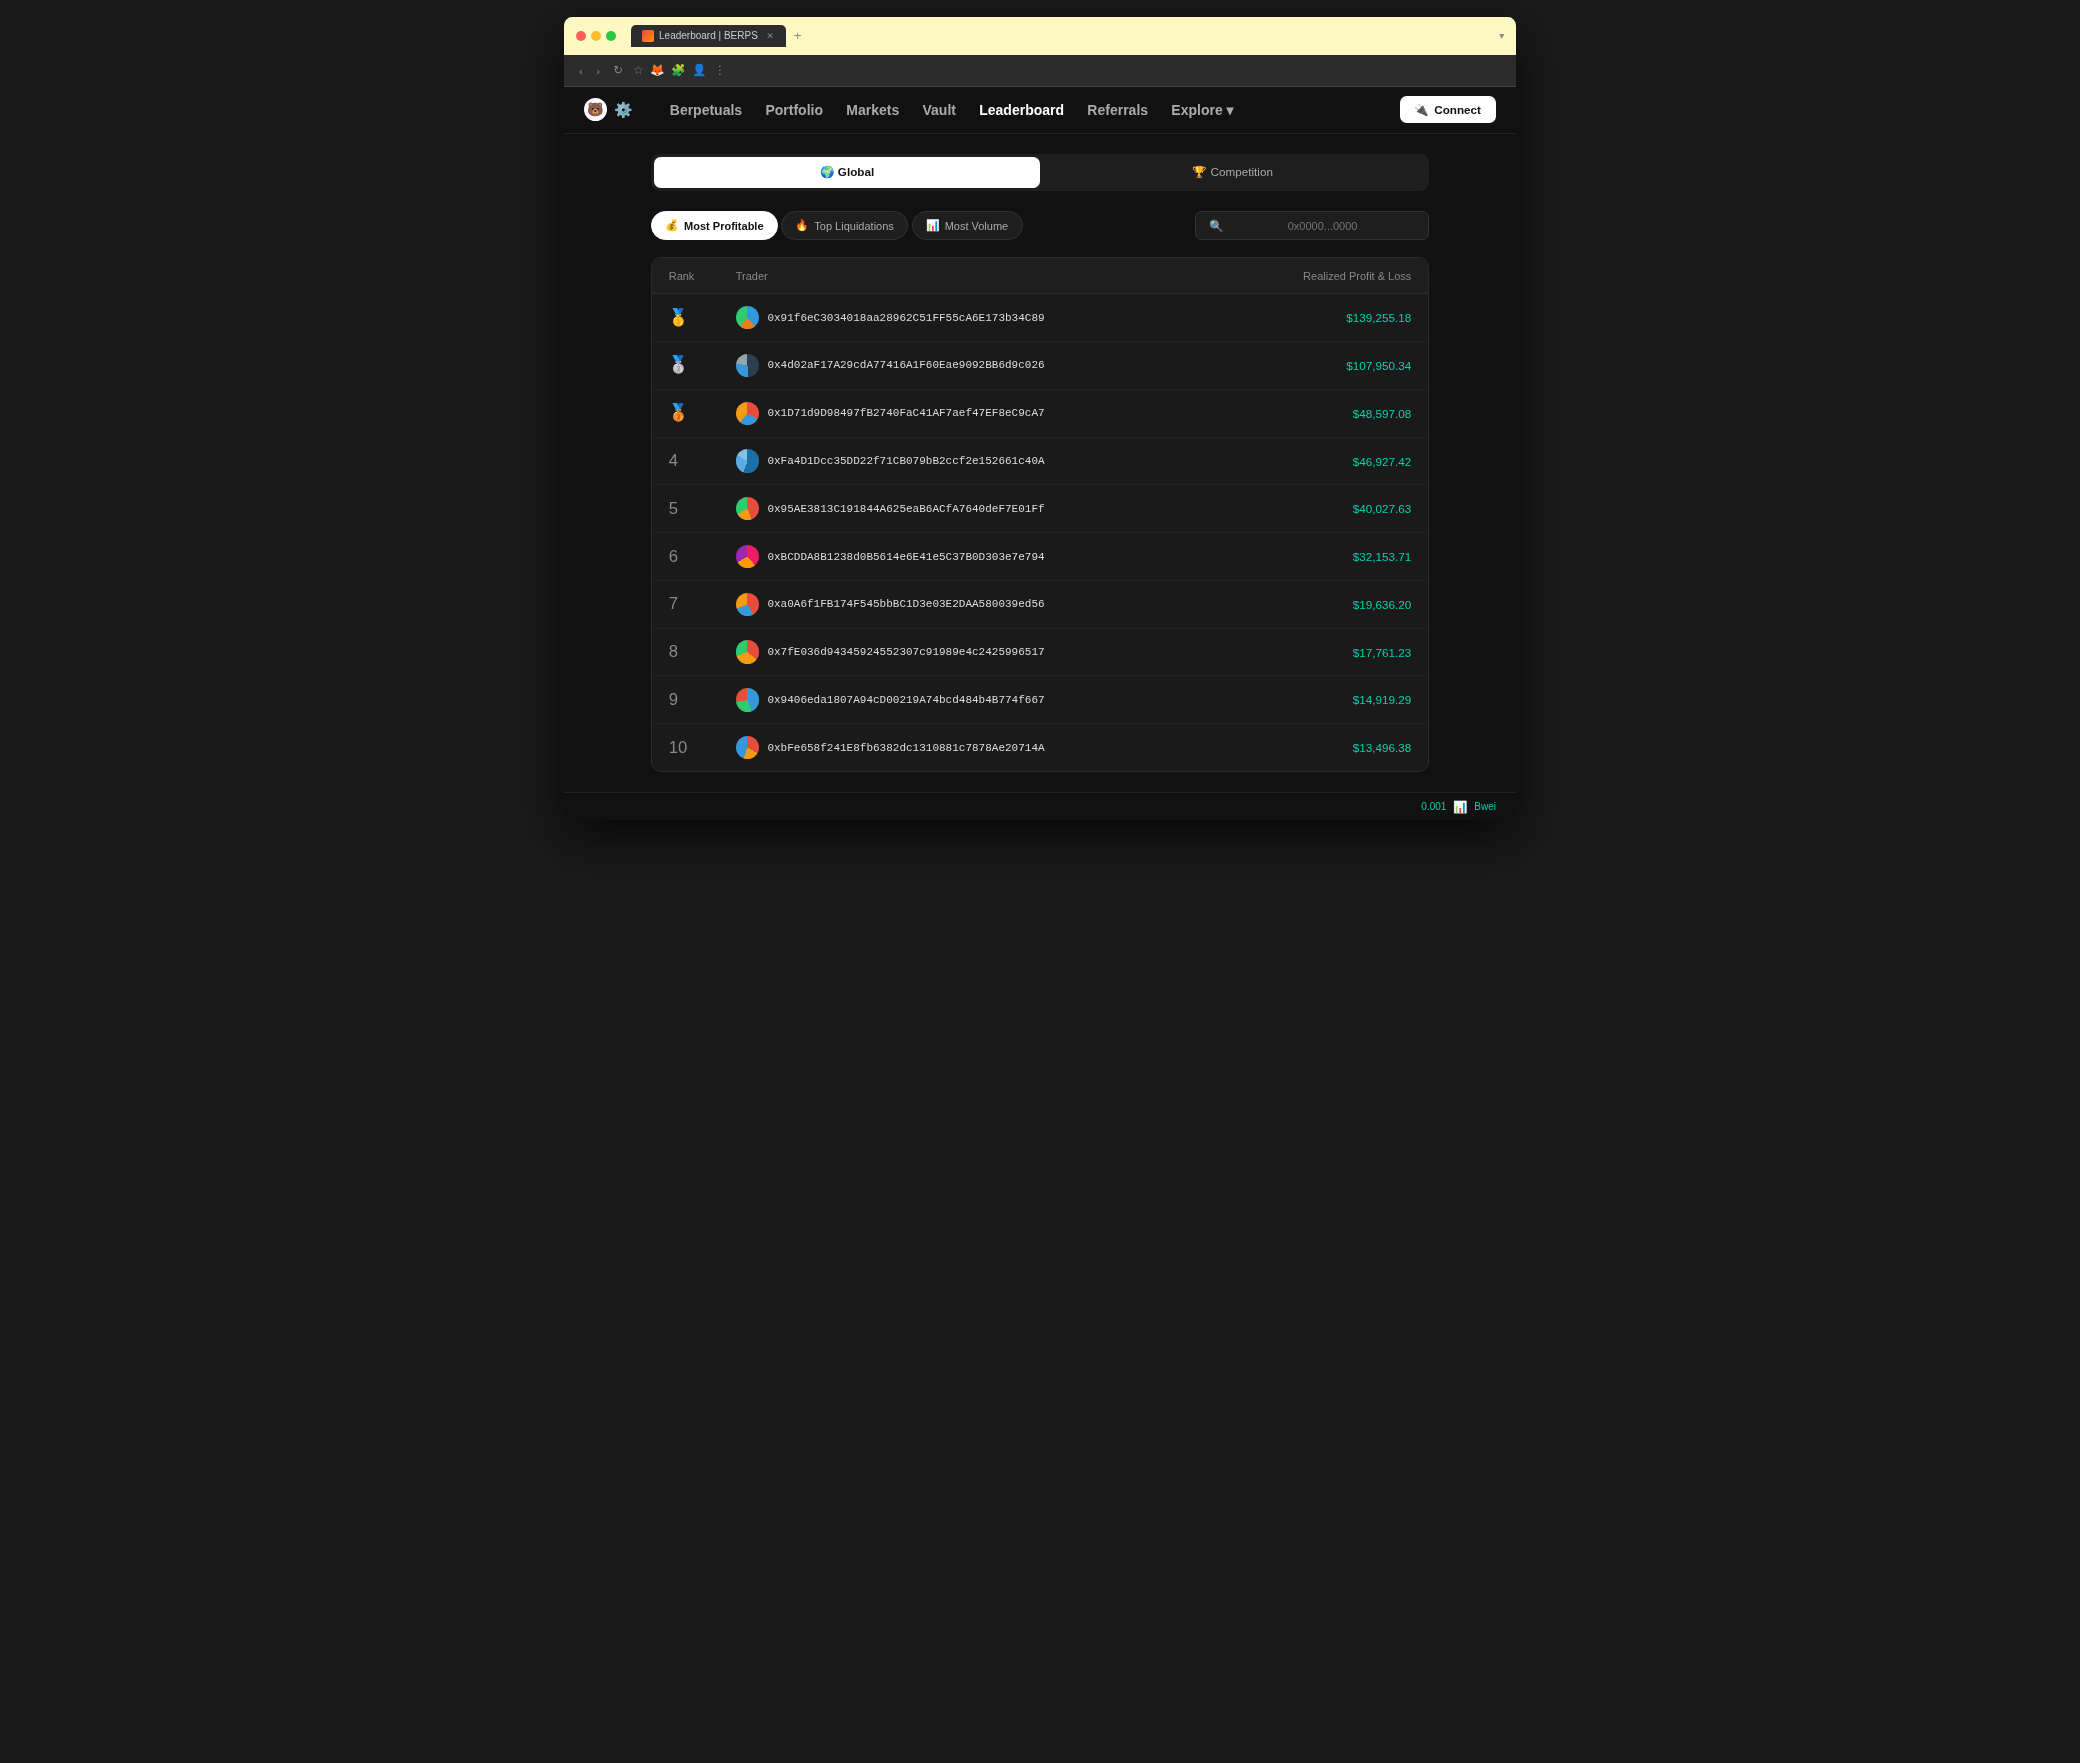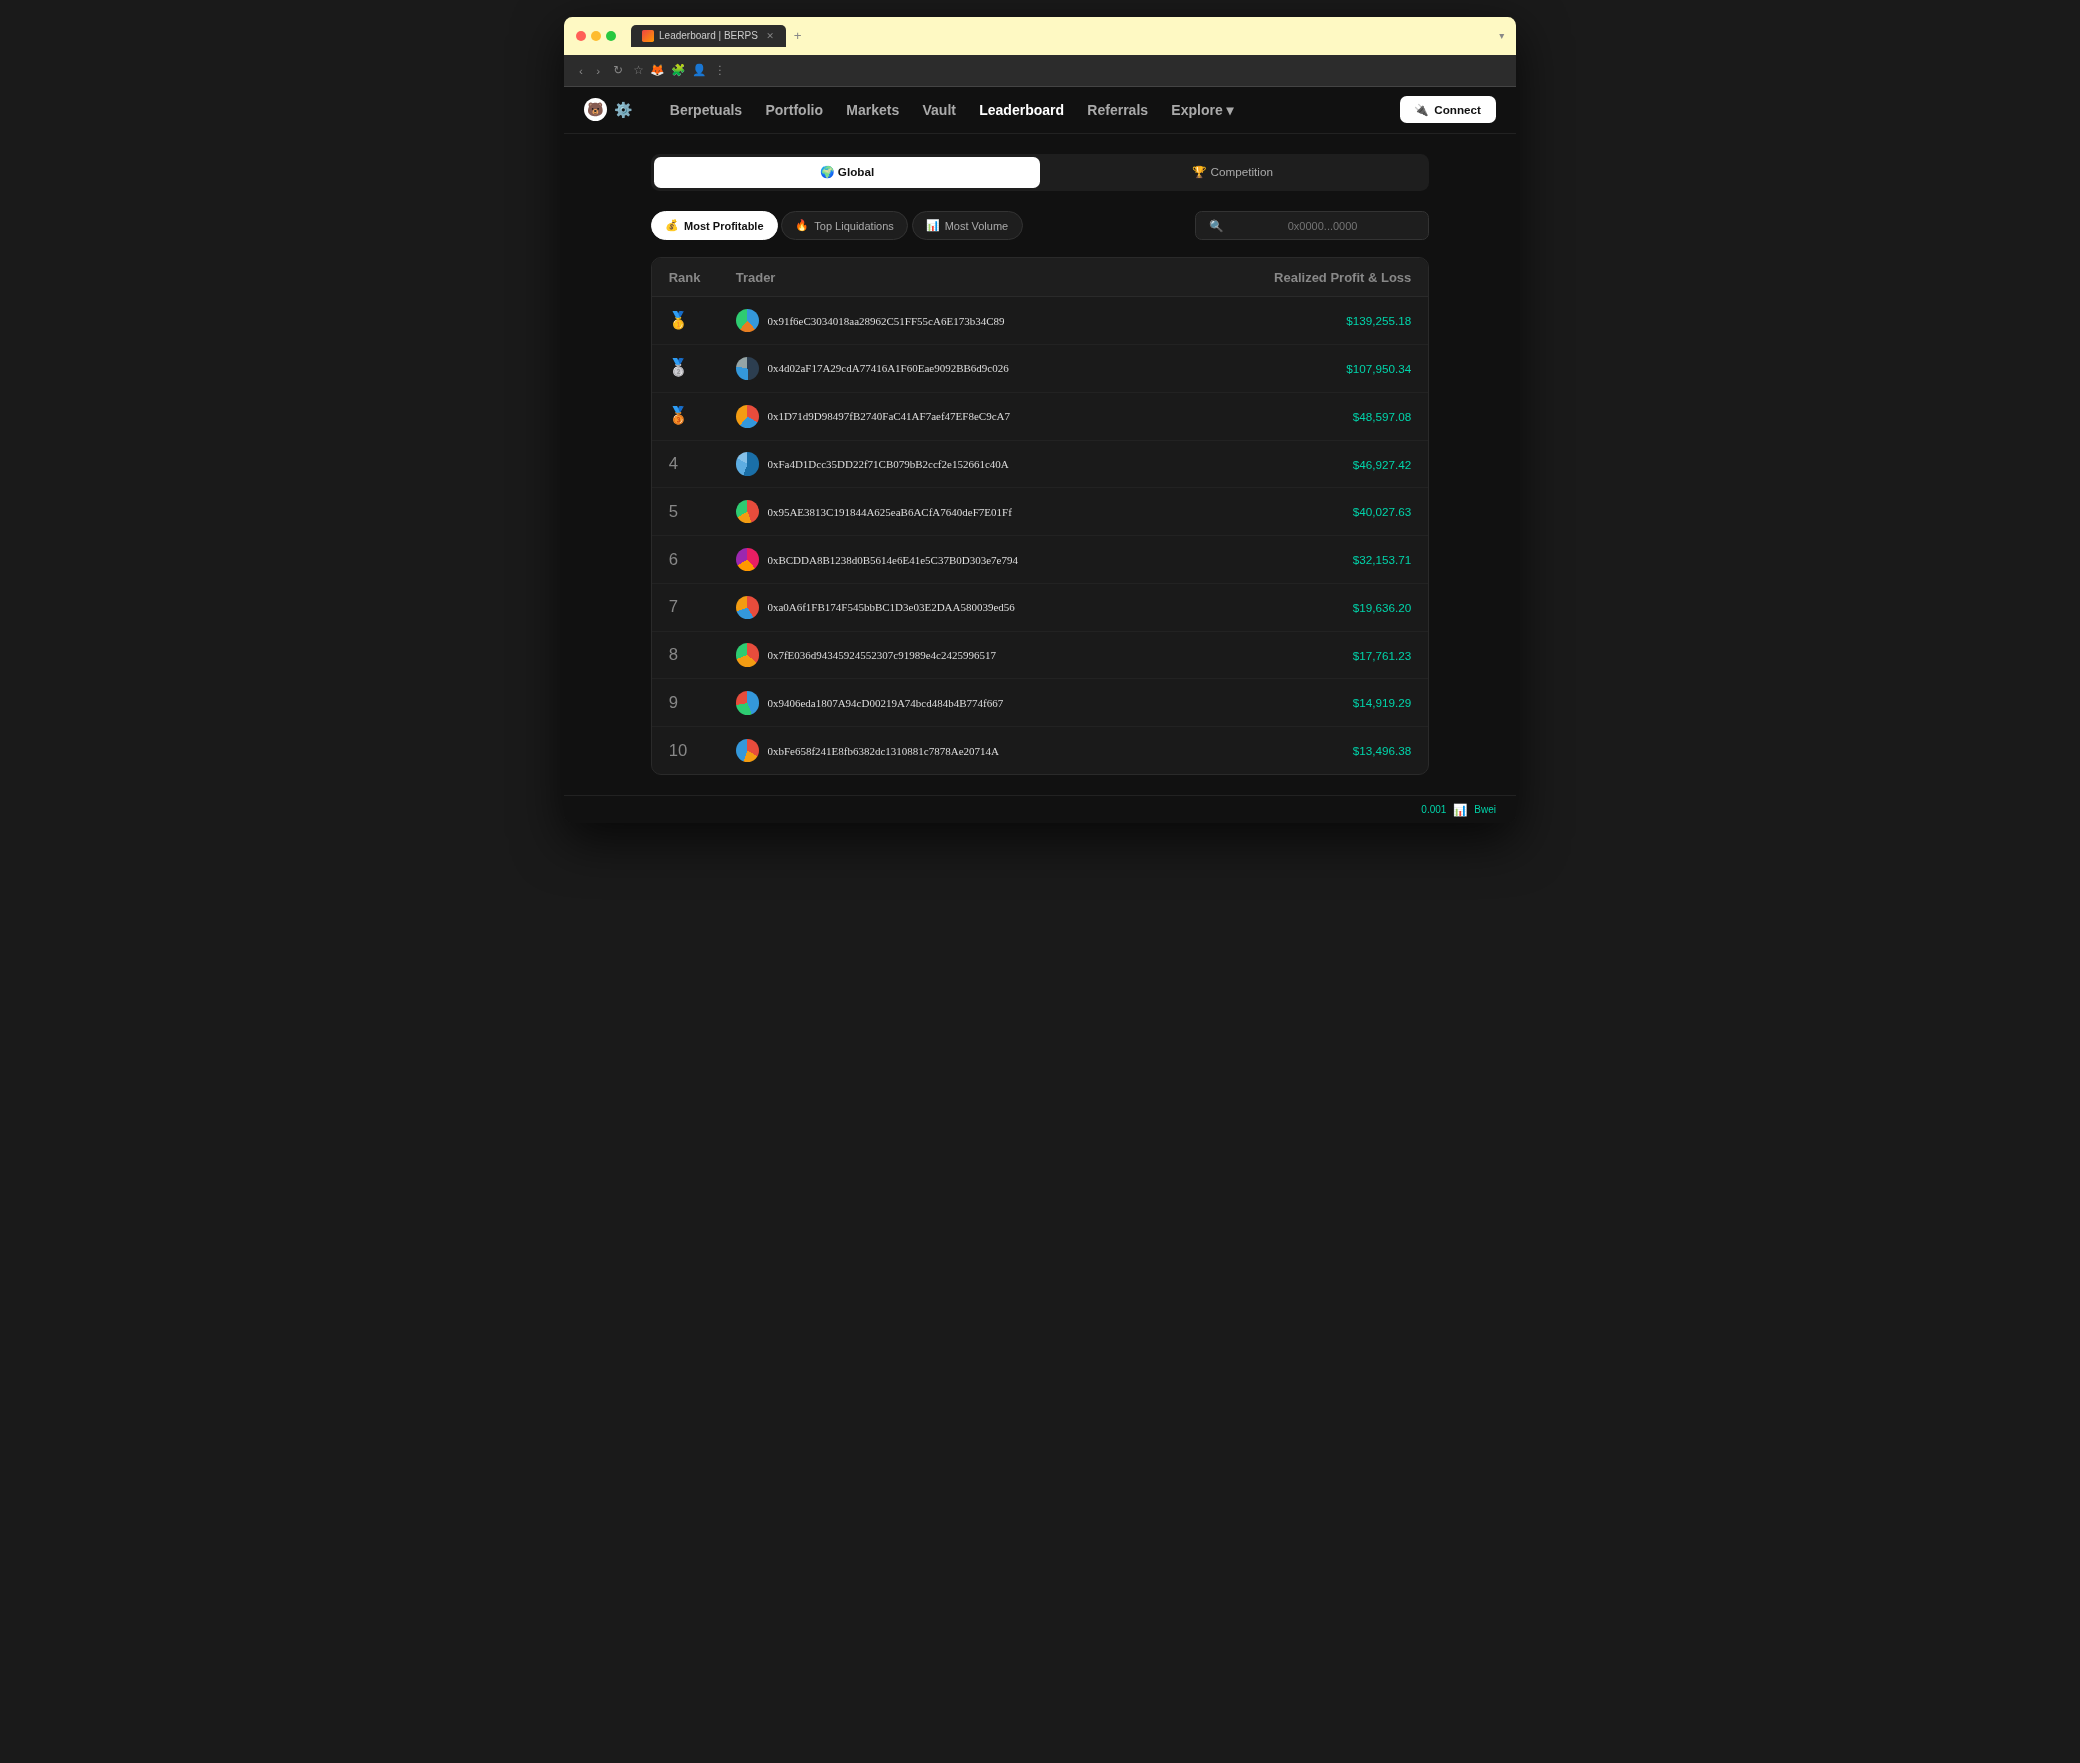--- a/index.html
+++ b/index.html
@@ -346,23 +346,23 @@
 
     .table-header {
       display: grid;
       grid-template-columns: 67px 1fr 184px;
       padding: 11.7px 16.7px;
       background: #1e1e1e;
       border-bottom: 0.8px solid #2a2a2a;
     }
 
     .th {
-      font-size: 13px;
+      font-size: 11px;
       color: #888;
-      font-weight: 700;
+      font-weight: 400;
     }
 
     .th.right { text-align: right; }
 
     .table-row {
       display: grid;
       grid-template-columns: 67px 1fr 184px;
       padding: 11.7px 16.7px;
       border-bottom: 0.8px solid #222;
       align-items: center;
@@ -389,21 +389,21 @@
       width: 23.4px;
       height: 23.4px;
       border-radius: 50%;
       overflow: hidden;
       flex-shrink: 0;
     }
 
     .trader-address {
       font-size: 11px;
       color: #ddd;
-      font-family: Liberation Serif, serif;
+      font-family: Liberation Mono, monospace;
     }
 
     .profit-cell {
       text-align: right;
       font-size: 11.7px;
       color: #00d4aa;
       font-weight: 500;
     }
 
     

